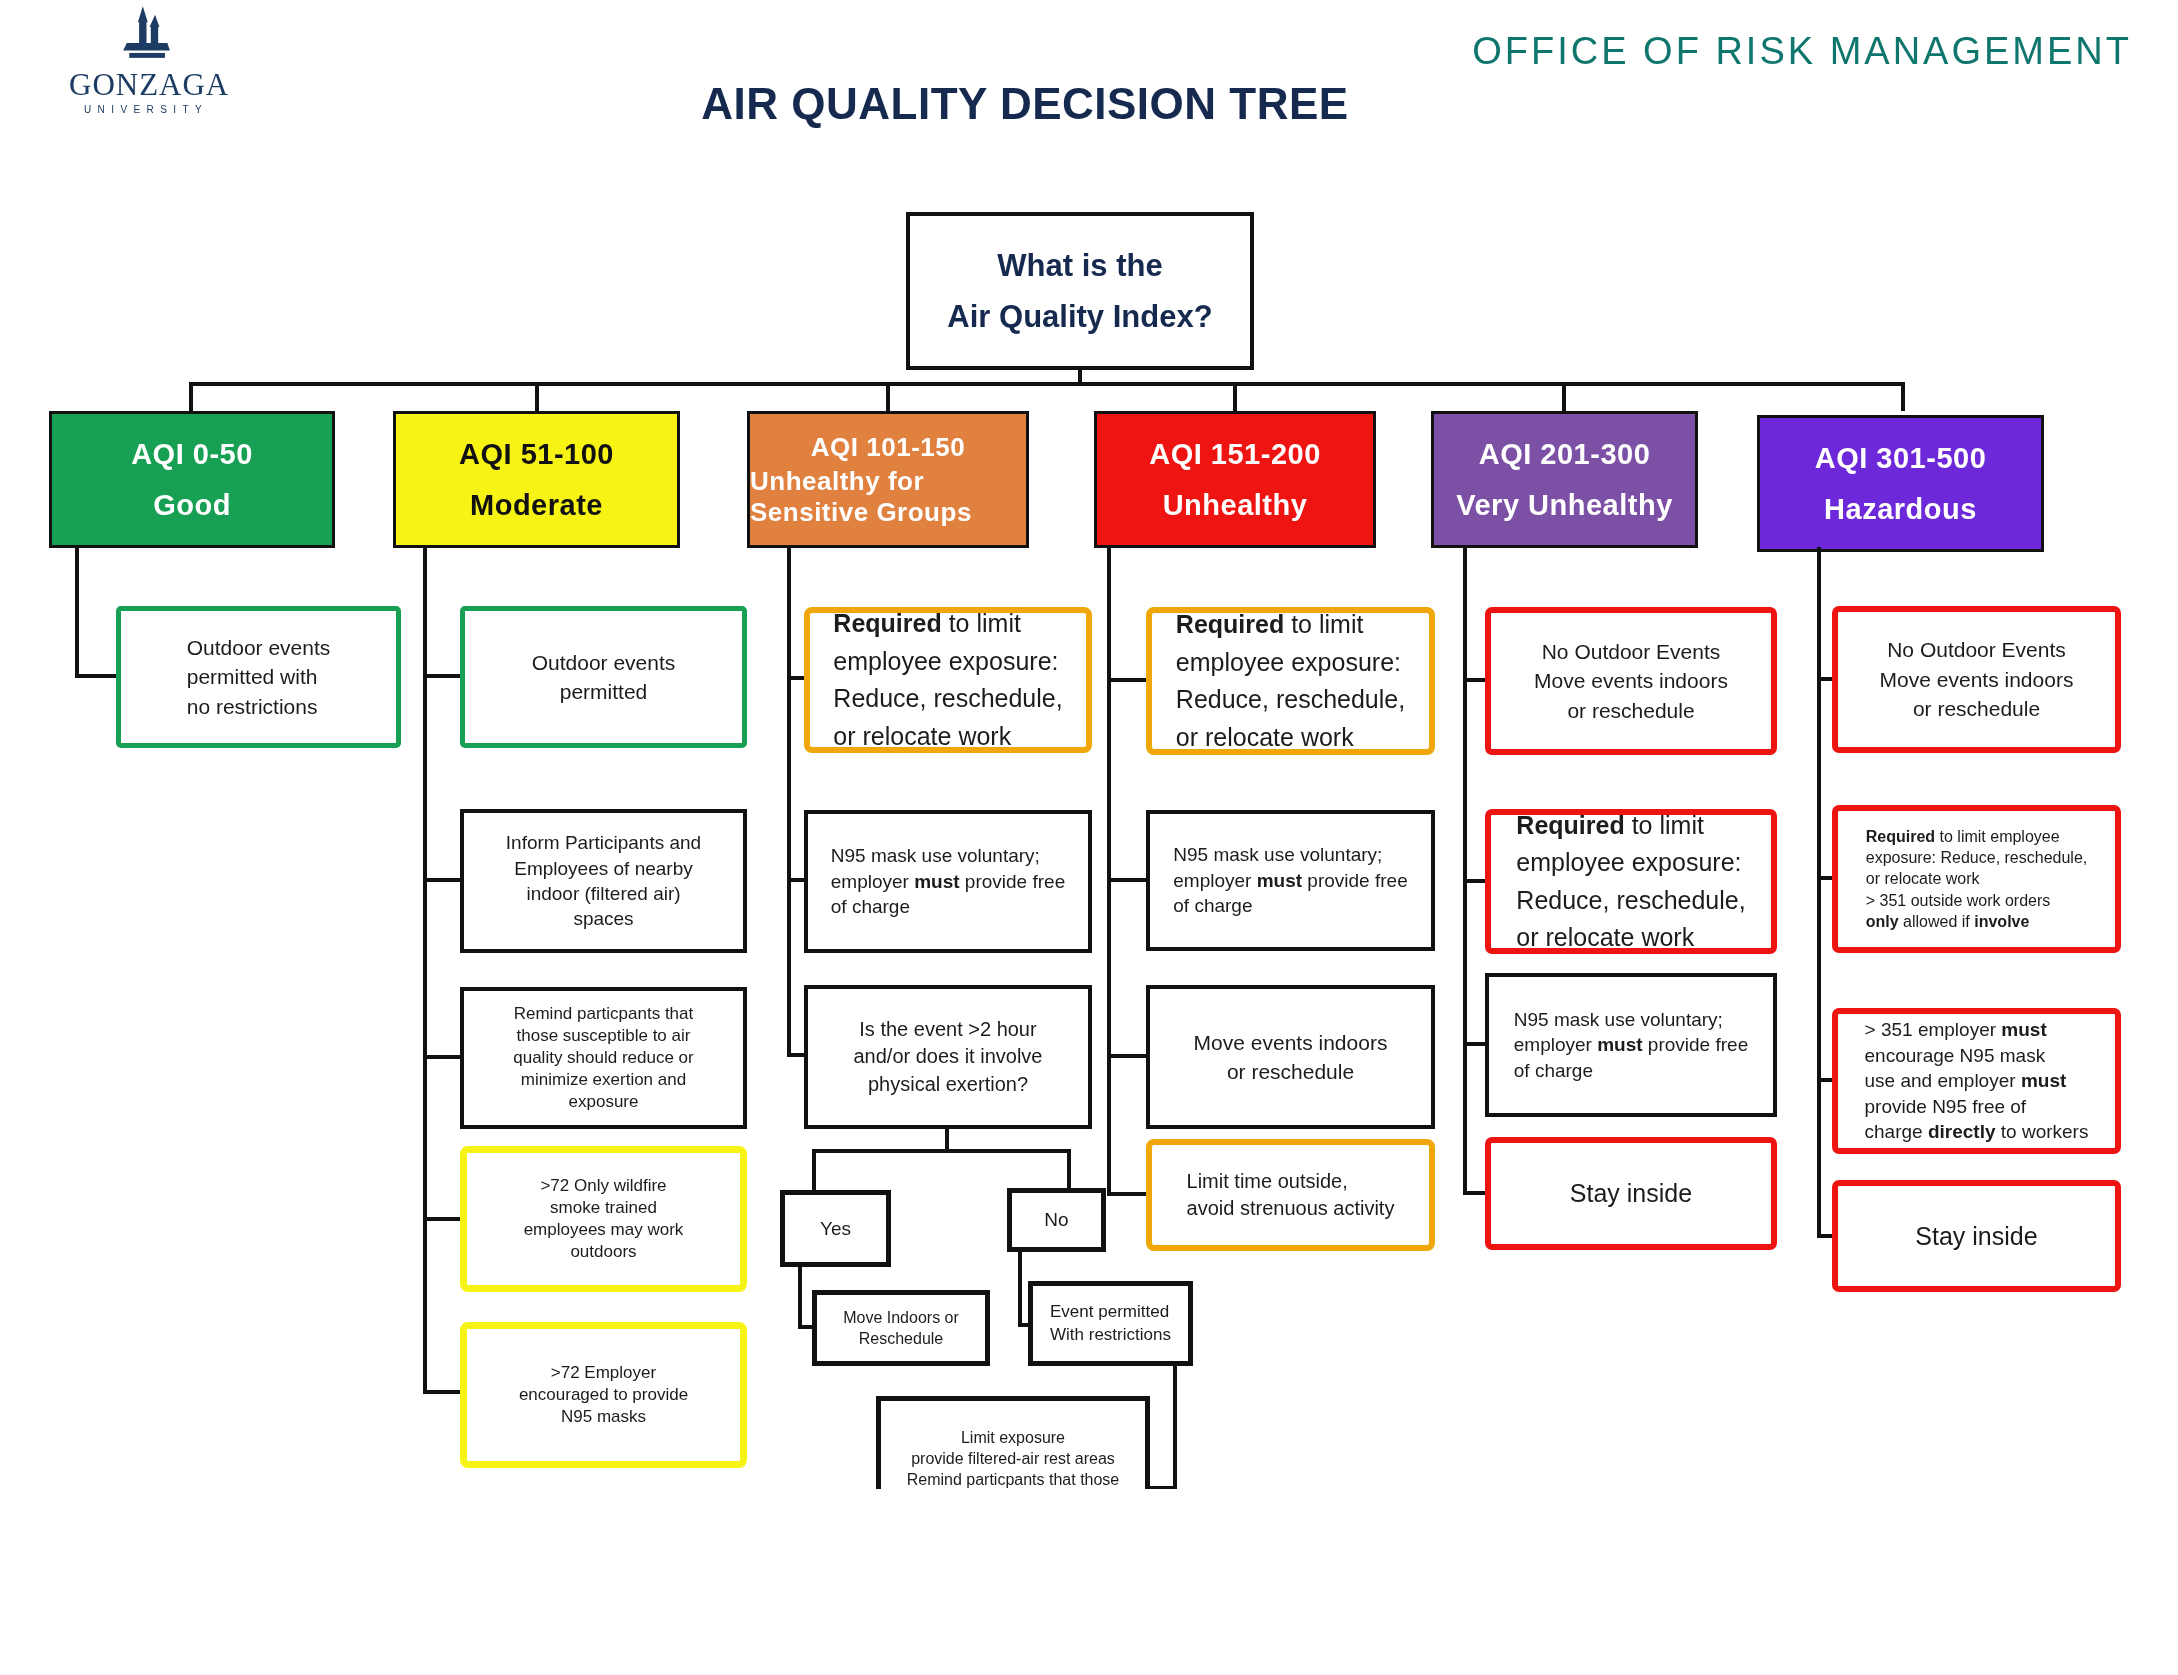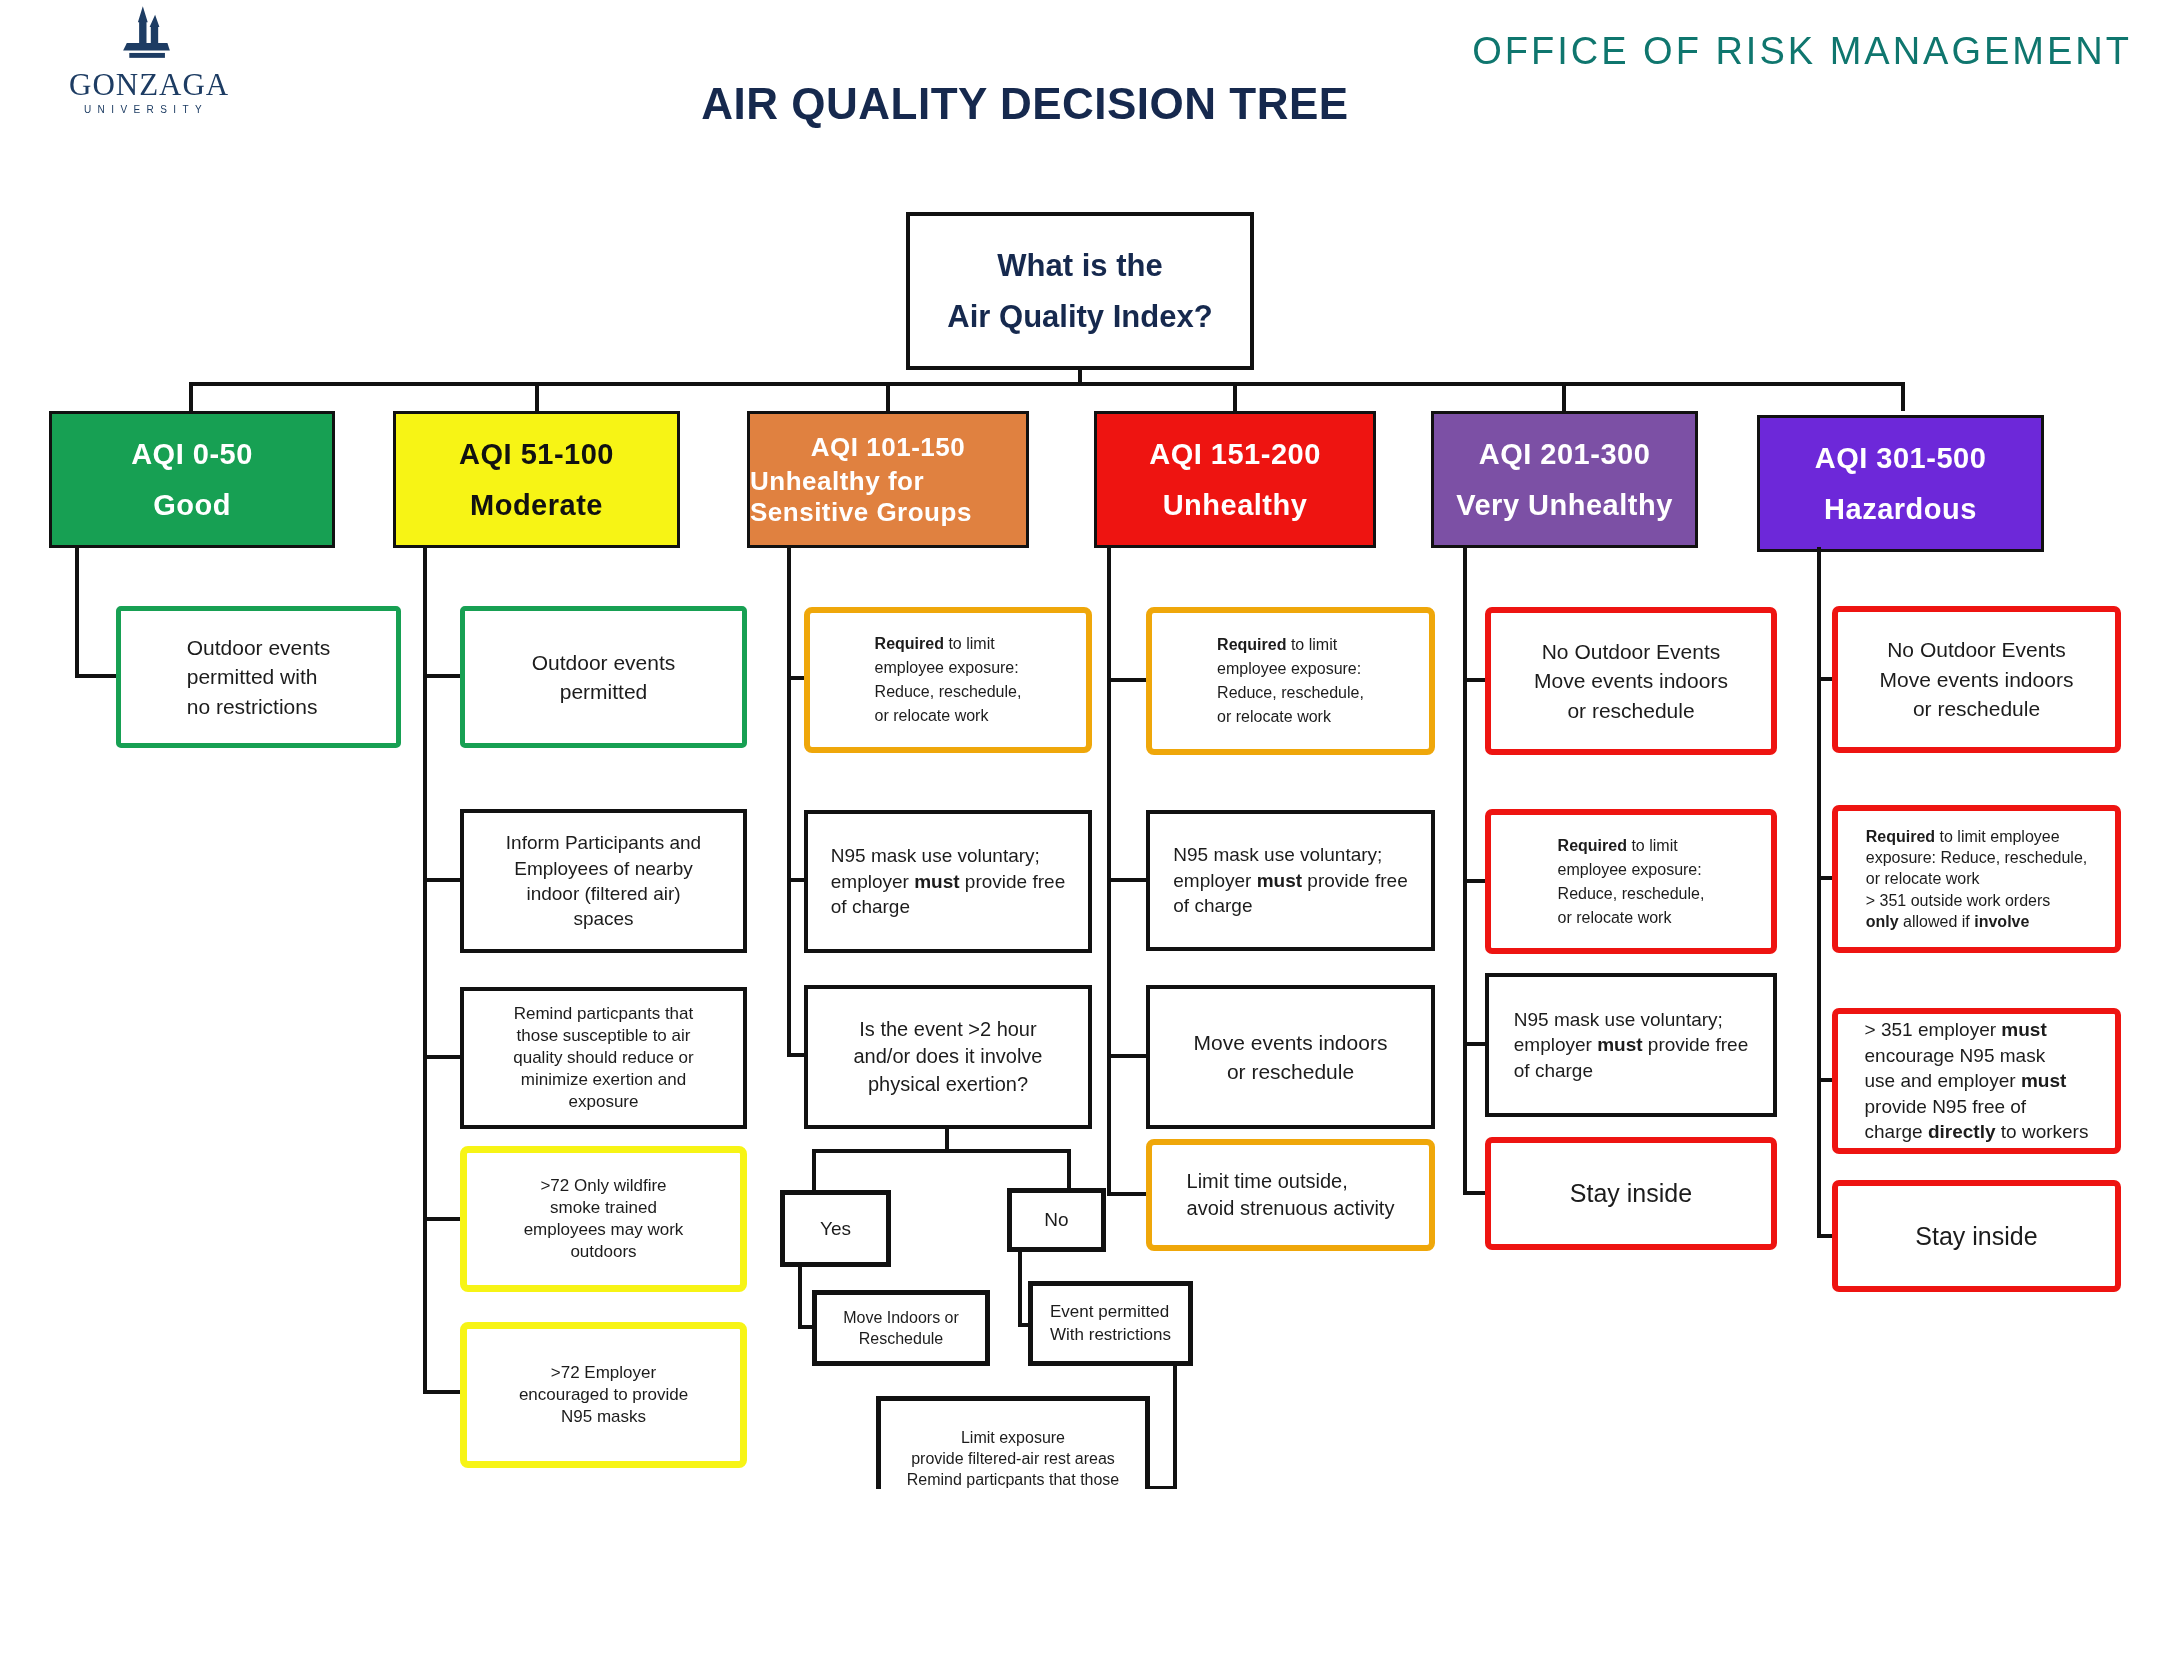--- a/index.html
+++ b/index.html
@@ -21,21 +21,21 @@
   .b-amber{border:6px solid #EFA70A;border-radius:8px;}
   .b-red{border:6px solid #EE1411;border-radius:7px;}
 
   .pre{white-space:pre-line;}
   .tl{text-align:left;}
   .t16{font-size:16px;line-height:1.32;}
   .t17{font-size:17px;line-height:1.3;}
   .t19{font-size:19px;line-height:1.34;}
   .t20{font-size:20px;line-height:1.36;}
   .t21{font-size:21px;line-height:1.4;}
-  .t23{font-size:16px;line-height:1.5;}
+  .t23{font-size:25px;line-height:1.5;}
   .t24{font-size:25px;line-height:1.3;}
 
   
   .hdr{position:absolute;height:137px;box-sizing:border-box;border:3px solid #111;
        display:flex;flex-direction:column;align-items:center;justify-content:center;
        font-weight:bold;}
   .hdr-range{font-size:29px;letter-spacing:0.5px;}
   .hdr-label{font-size:29px;margin-top:18px;letter-spacing:0.5px;}
   .hdr.tight .hdr-range{font-size:26px;}
   .hdr.tight .hdr-label{font-size:26px;margin-top:3px;line-height:1.18;}

